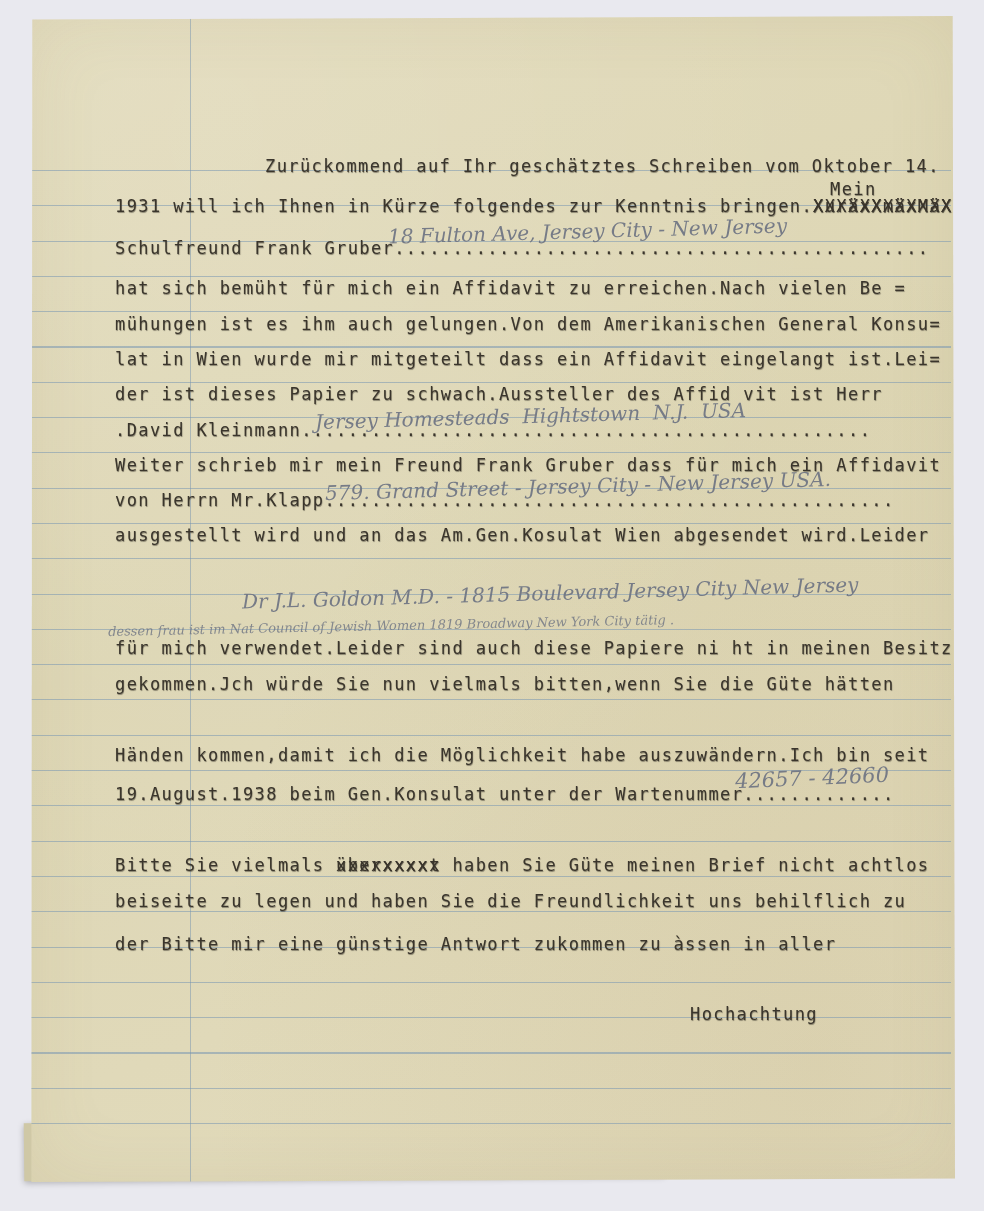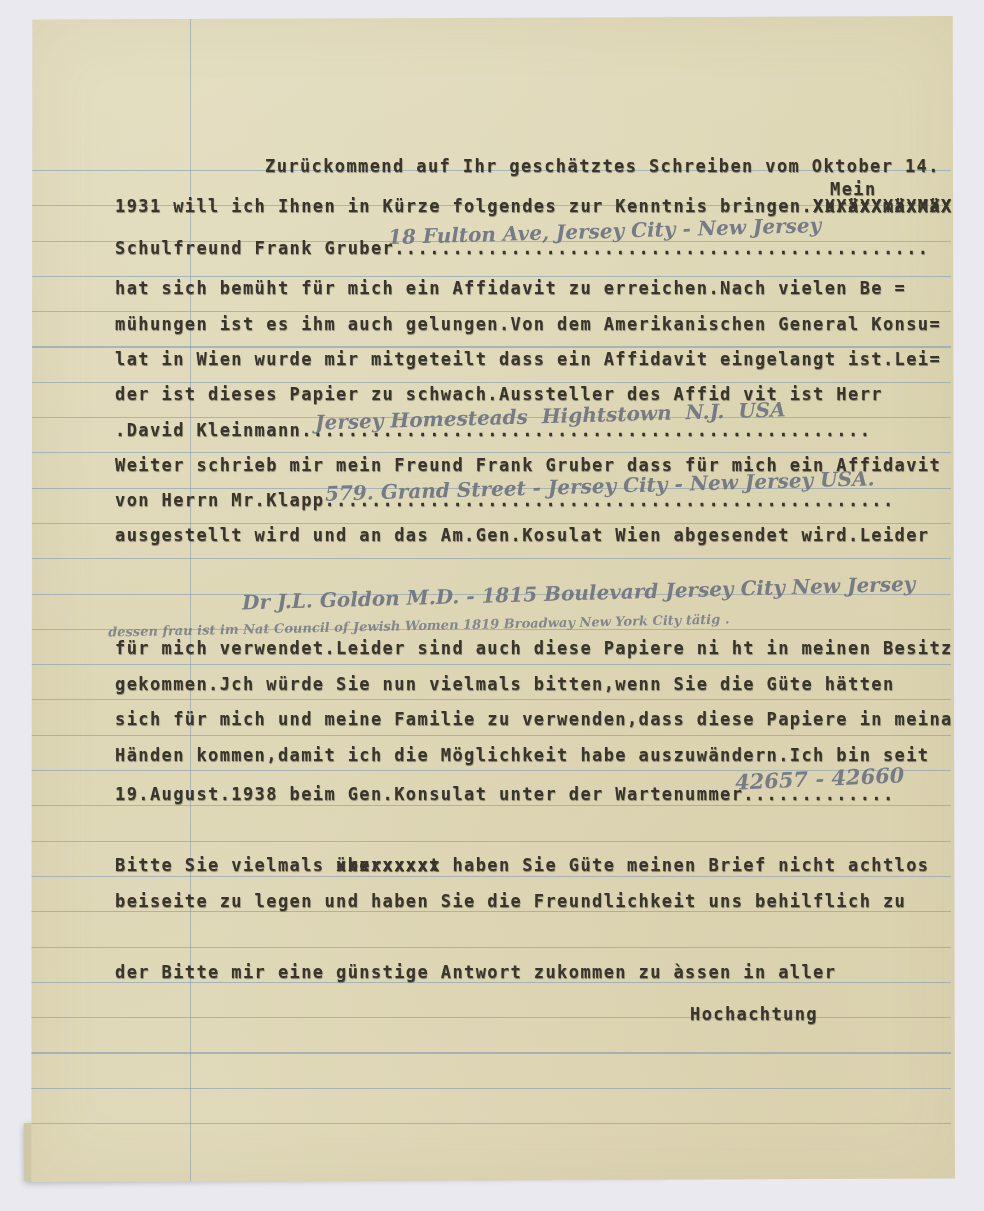--- a/index.html
+++ b/index.html
@@ -3,21 +3,21 @@
 <meta charset="utf-8">
 <style>
   html,body{margin:0;padding:0;}
   body{
     width:984px;height:1211px;
     background:#e9e9ef;
     position:relative;
     overflow:hidden;
     font-family:"DejaVu Sans Mono", monospace;
   }
-  .scene{position:absolute;inset:0;font-weight:bold;}
+  .scene{position:absolute;inset:0;}
   .under-sheet{
     position:absolute;left:24px;top:1120px;width:640px;height:58px;
     background:#cfc8a6;
     transform:rotate(-0.6deg);
     box-shadow:0 2px 6px rgba(0,0,0,0.25);
   }
   .paper{
     position:absolute;left:30px;top:16px;width:925px;height:1166px;
     background:
       radial-gradient(ellipse at 20% 10%, rgba(255,255,255,0.10), rgba(0,0,0,0) 60%),
@@ -82,28 +82,27 @@
     <div class="typed" style="left:85px;top:262px;">hat sich bemüht für mich ein Affidavit zu erreichen.Nach vielen Be =</div>
     <div class="typed" style="left:85px;top:298px;text-align:center;">mühungen ist es ihm auch gelungen.Von dem Amerikanischen General Konsu=</div>
     <div class="typed" style="left:85px;top:333px;">lat in Wien wurde mir mitgeteilt dass ein Affidavit eingelangt ist.Lei=</div>
     <div class="typed" style="left:85px;top:368px;">der ist dieses Papier zu schwach.Aussteller des Affid vit ist Herr</div>
     <div class="typed" style="left:85px;top:404px;">.David Kleinmann.................................................</div>
     <div class="typed" style="left:85px;top:439px;">Weiter schrieb mir mein Freund Frank Gruber dass für mich ein Affidavit</div>
     <div class="typed" style="left:85px;top:474px;">von Herrn Mr.Klapp.................................................</div>
     <div class="typed" style="left:85px;top:509px;">ausgestellt wird und an das Am.Gen.Kosulat Wien abgesendet wird.Leider</div>
     <div class="typed" style="left:85px;top:622px;">für mich verwendet.Leider sind auch diese Papiere ni ht in meinen Besitz</div>
     <div class="typed" style="left:85px;top:658px;">gekommen.Jch würde Sie nun vielmals bitten,wenn Sie die Güte hätten</div>
-    <div class="typed" style="left:85px;top:693px;">sich für mich und meine Familie zu verwenden,dass diese Papiere in meina</div>
     <div class="typed" style="left:85px;top:729px;">Händen kommen,damit ich die Möglichkeit habe auszuwändern.Ich bin seit</div>
     <div class="typed" style="left:85px;top:768px;">19.August.1938 beim Gen.Konsulat unter der Wartenummer.............</div>
 
     <div class="typed" style="left:85px;top:839px;"><span>Bitte Sie vielmals </span><span class="strike-stack"><span>überxxxxt</span><span class="strike-overlay">xxxxxxxxx</span></span><span> haben Sie Güte meinen Brief nicht achtlos</span></div>
 
     <div class="typed" style="left:85px;top:875px;">beiseite zu legen und haben Sie die Freundlichkeit uns behilflich zu</div>
-    <div class="typed" style="left:85px;top:946px;">der Bitte mir eine günstige Antwort zukommen zu àssen in aller</div>
+    <div class="typed" style="left:85px;top:918px;">der Bitte mir eine günstige Antwort zukommen zu àssen in aller</div>
     <div class="typed" style="left:660px;top:988px;">Hochachtung</div>
 
     <div class="hand hand-lg" style="left:358px;top:203px;">18 Fulton Ave, Jersey City - New Jersey</div>
     <div class="hand hand-lg" style="left:285px;top:388px;">Jersey Homesteads  Hightstown  N.J.  USA</div>
     <div class="hand hand-lg" style="left:295px;top:458px;">579. Grand Street - Jersey City - New Jersey USA.</div>
     <div class="hand hand-lg" style="left:212px;top:565px;">Dr J.L. Goldon M.D. - 1815 Boulevard Jersey City New Jersey</div>
     <div class="hand hand-sm" style="left:78px;top:602px;">dessen frau ist im Nat Council of Jewish Women 1819 Broadway New York City tätig .</div>
     <div class="hand hand-num" style="left:705px;top:750px;">42657 - 42660</div>
   </div>
 </div>

